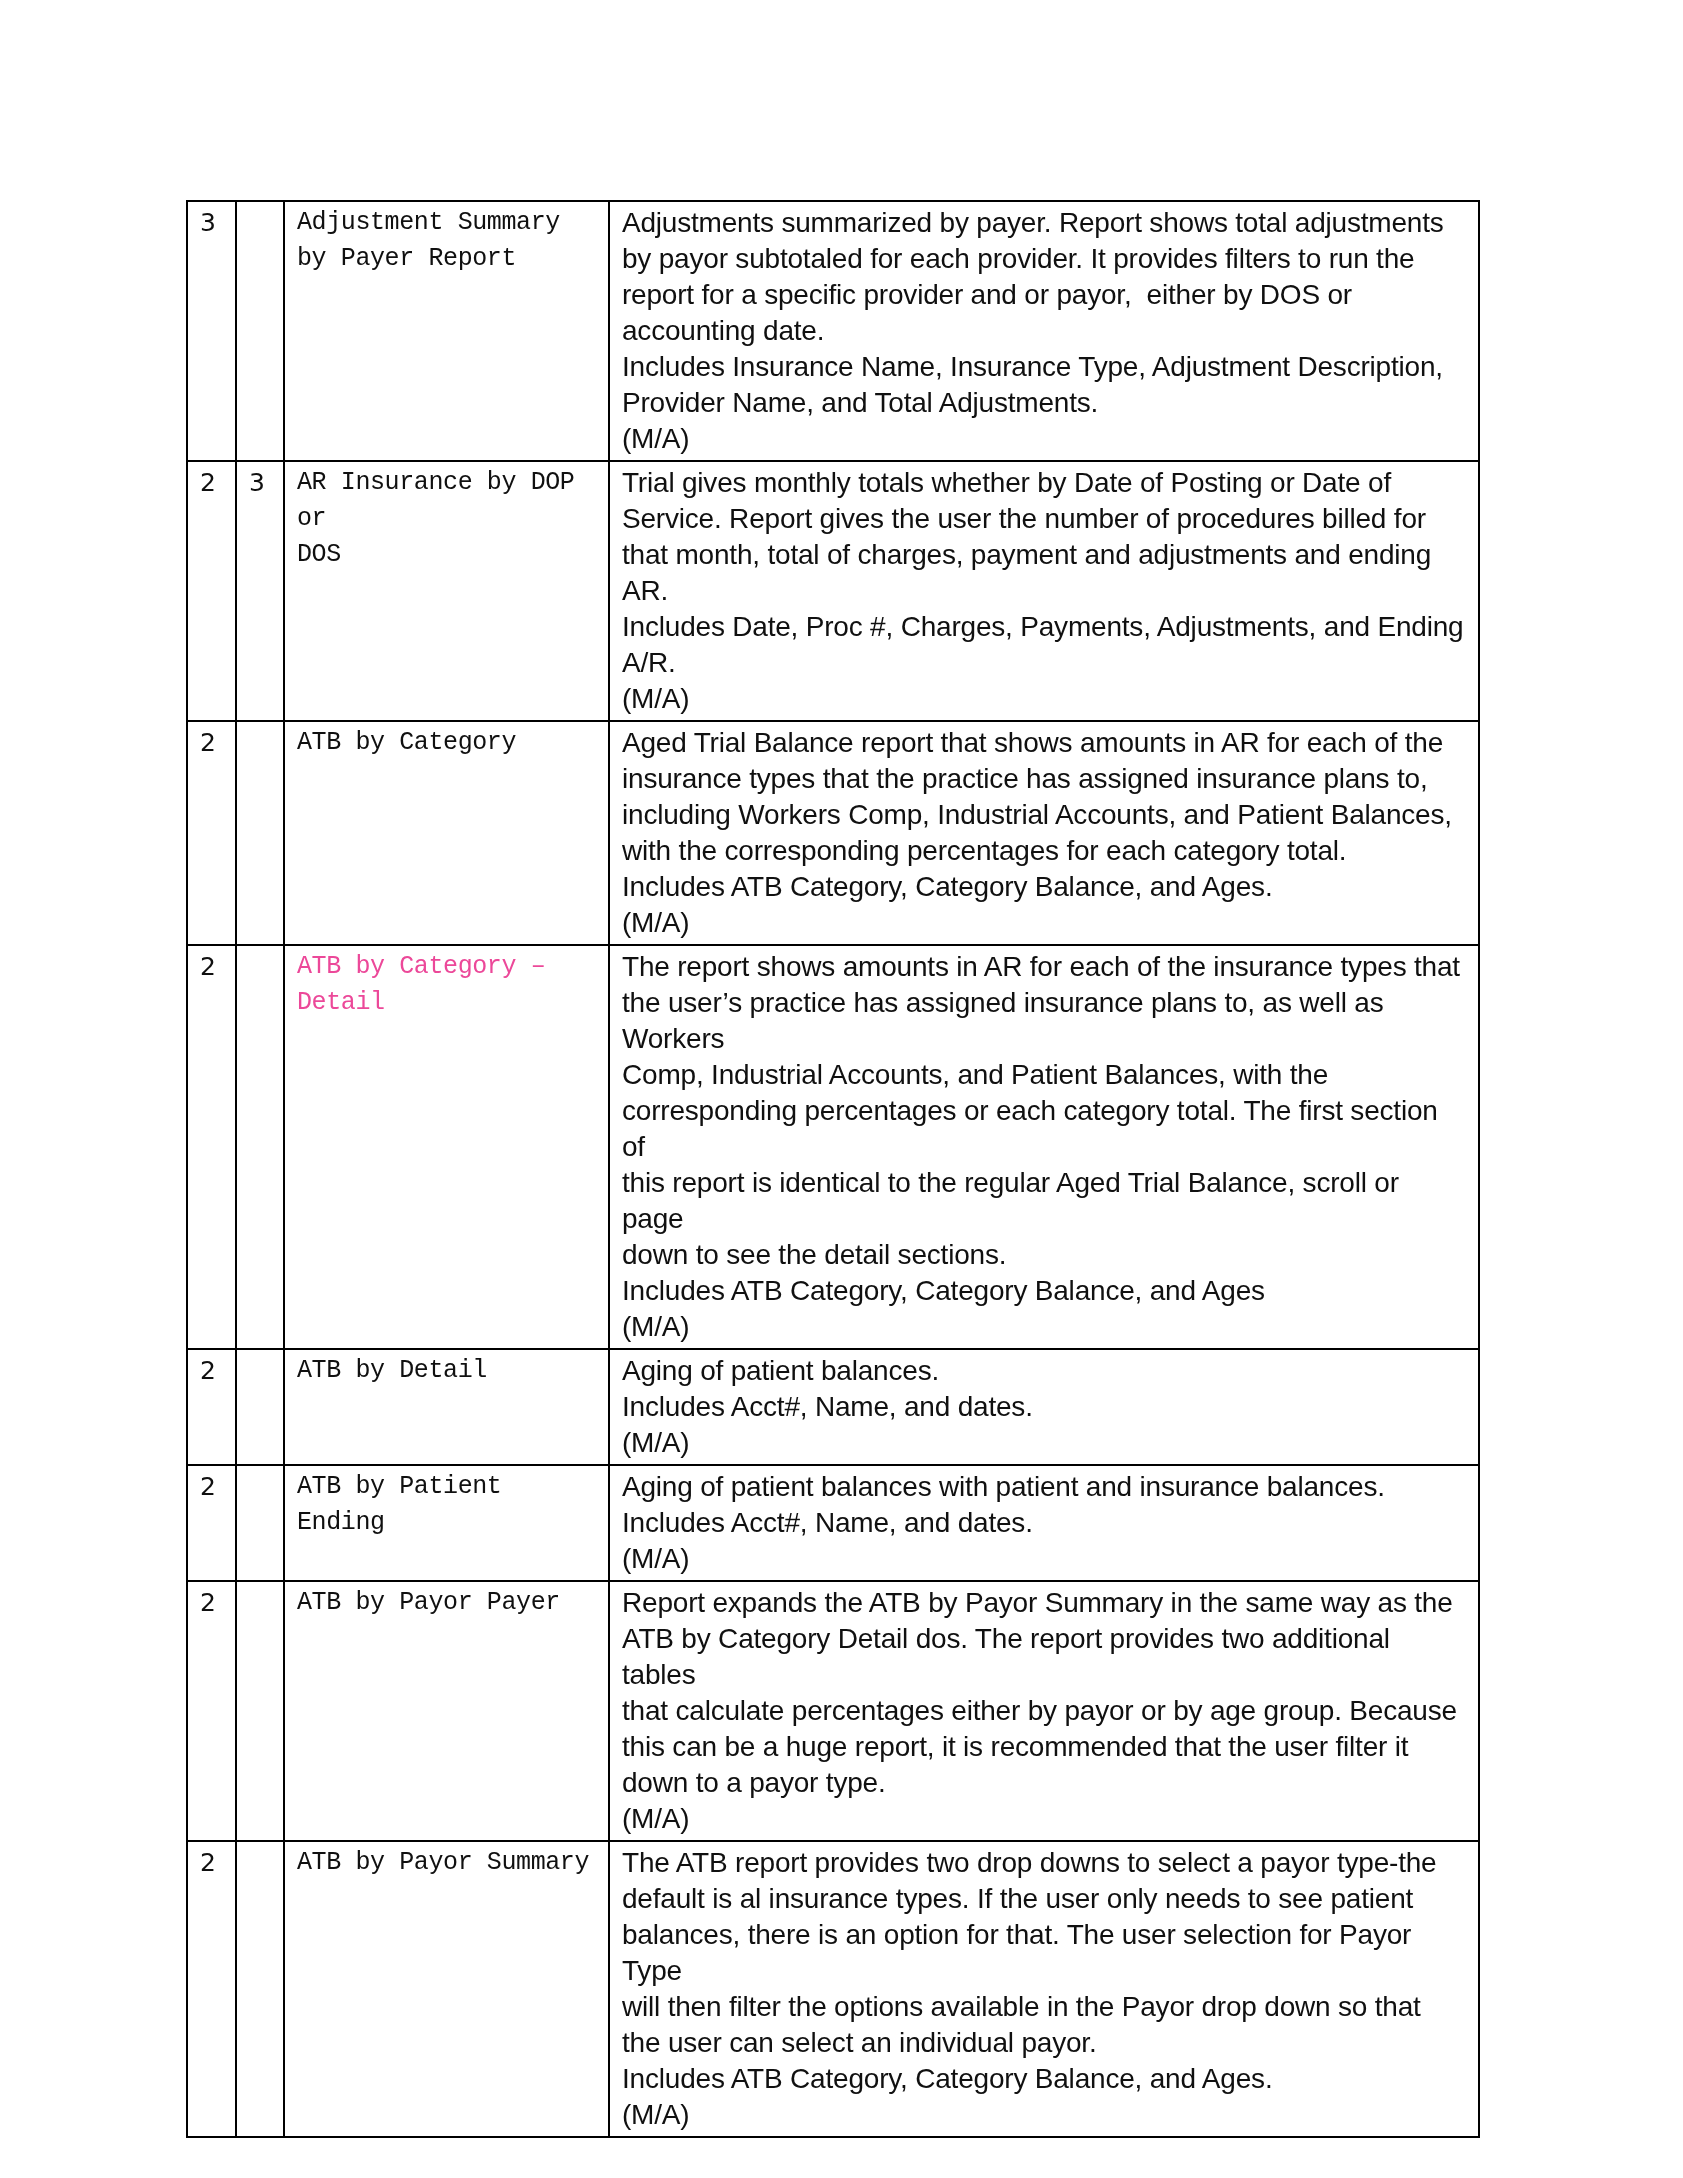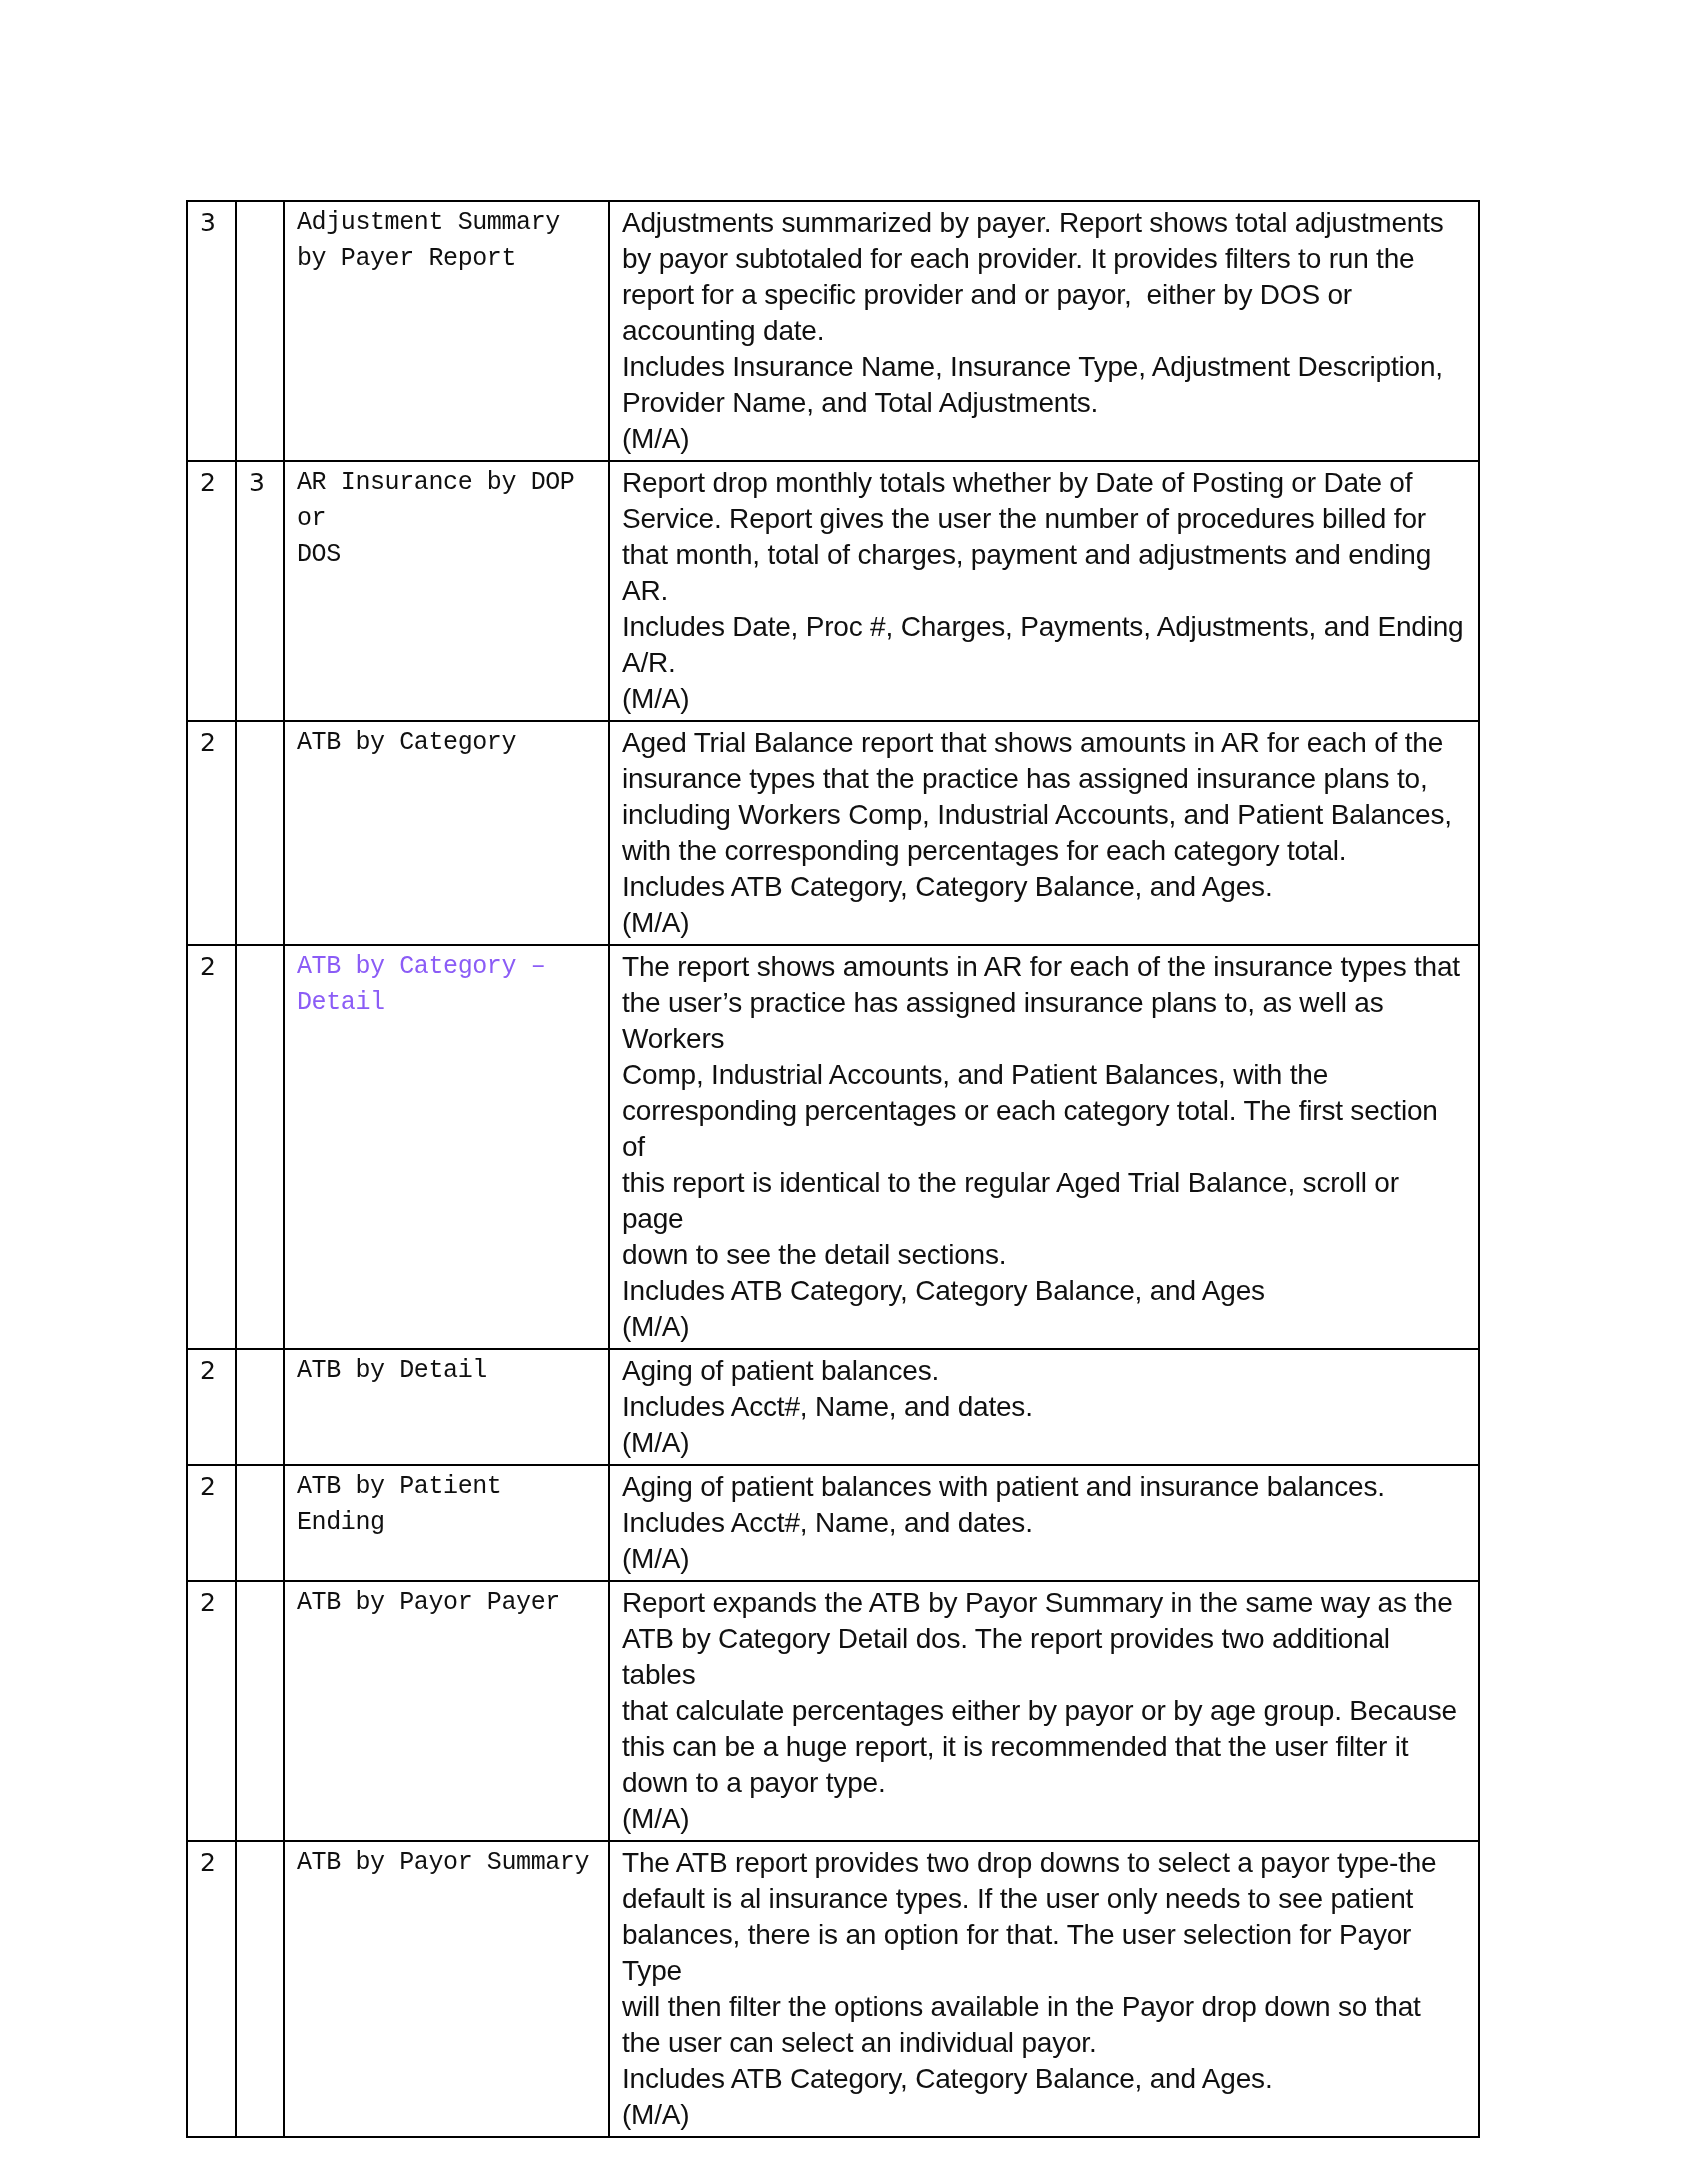--- a/index.html
+++ b/index.html
@@ -43,21 +43,21 @@
   }
   td.cell-desc {
     font-family: "Liberation Sans", sans-serif;
     font-size: 28px;
     letter-spacing: -0.2px;
     line-height: 36px;
     white-space: pre-wrap;
     margin-top: 40px;
   }
   tr.row-4 td.cell-name {
-    color: #8b5cf6;
+    color: #ec4899;
   }
   tr.row-minh-313 { height: 310px; }
 </style>
 </head>
 <body>
 
 <table class="doc-table">
   <colgroup>
     <col style="width:49px">
     <col style="width:48px">
@@ -76,21 +76,21 @@
 accounting date.
 Includes Insurance Name, Insurance Type, Adjustment Description,
 Provider Name, and Total Adjustments.
 (M/A)</td>
     </tr>
     <tr class="row-2">
       <td class="cell-num">2</td>
       <td class="cell-num">3</td>
       <td class="cell-name">AR Insurance by DOP or
 DOS</td>
-      <td class="cell-desc">Report drop monthly totals whether by Date of Posting or Date of
+      <td class="cell-desc">Trial gives monthly totals whether by Date of Posting or Date of
 Service. Report gives the user the number of procedures billed for
 that month, total of charges, payment and adjustments and ending
 AR.
 Includes Date, Proc #, Charges, Payments, Adjustments, and Ending
 A/R.
 (M/A)</td>
     </tr>
     <tr class="row-3">
       <td class="cell-num">2</td>
       <td class="cell-num"></td>

